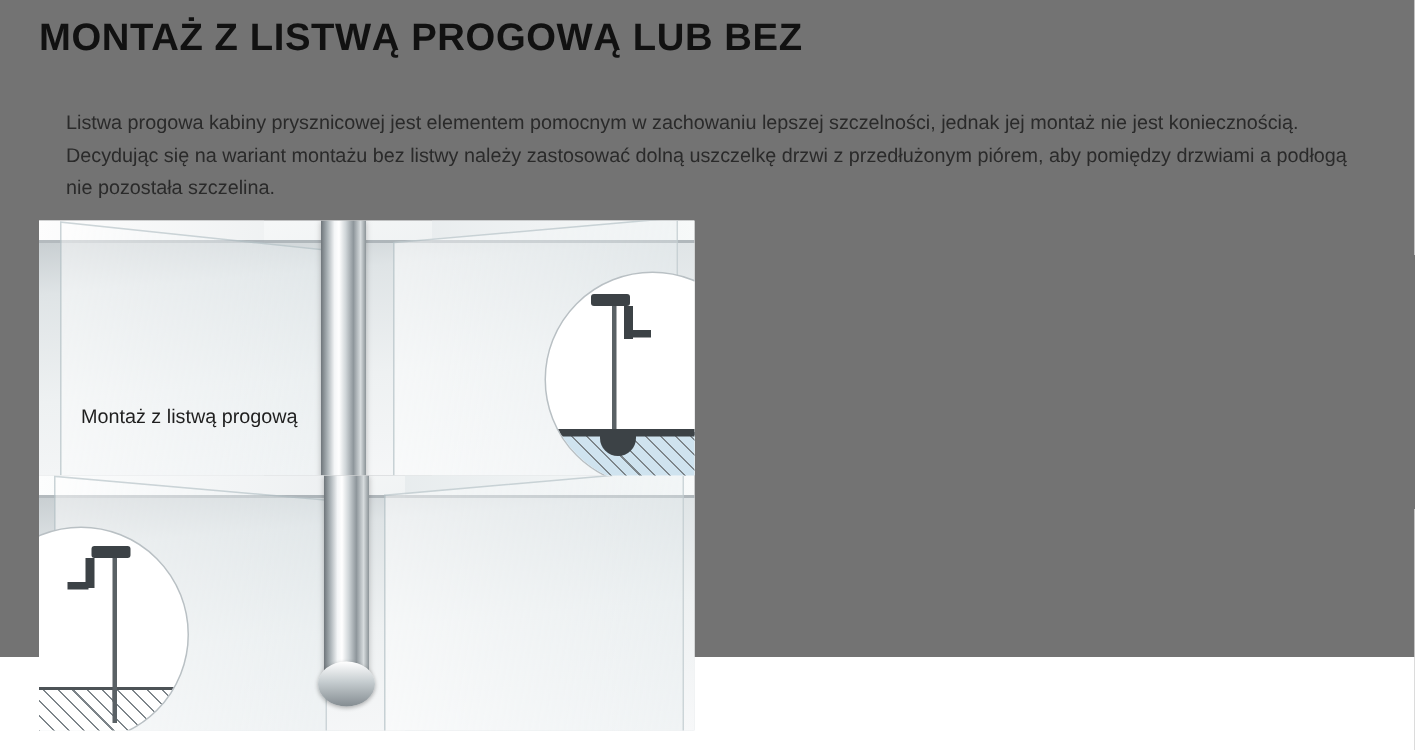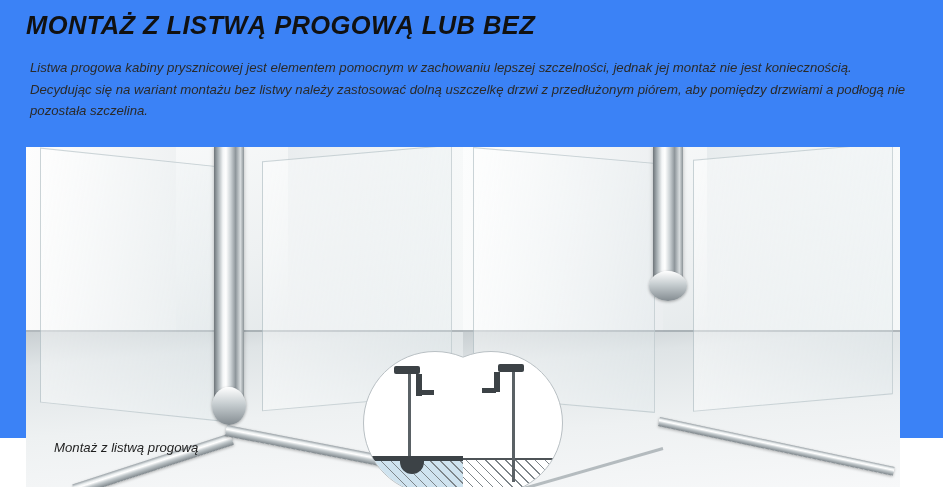--- a/index.html
+++ b/index.html
@@ -7,23 +7,22 @@
     width: 943px;
     height: 500px;
     background: #ffffff;
     font-family: "Liberation Sans", sans-serif;
     overflow: hidden;
   }
   .page {
     position: relative;
     width: 943px;
     height: 438px;
-    background: #3b82f6;
+    background: #737373;
     padding: 0;
-    font-style: italic;
   }
 
   
   .heading {
     position: absolute;
     left: 26px;
     top: 11px;
     font-size: 25.5px;
     font-weight: bold;
     letter-spacing: 0.4px;
@@ -34,31 +33,32 @@
   
   .bodytext {
     position: absolute;
     left: 26px;
     top: 53px;
     width: 890px;
     font-size: 13.2px;
     line-height: 21.5px;
     color: #2a2a2a;
   }
-  .bodytext p { margin: 4px; }
+  .bodytext p { margin: 18px; }
 
   
   .images {
     position: absolute;
     left: 26px;
     top: 147px;
     width: 891px;
     height: 340px;
     display: flex;
     gap: 0;
+    flex-direction: column;
   }
   .photo {
     position: relative;
     width: 437px;
     height: 340px;
     overflow: hidden;
     background: #e9eced;
   }
 
   

